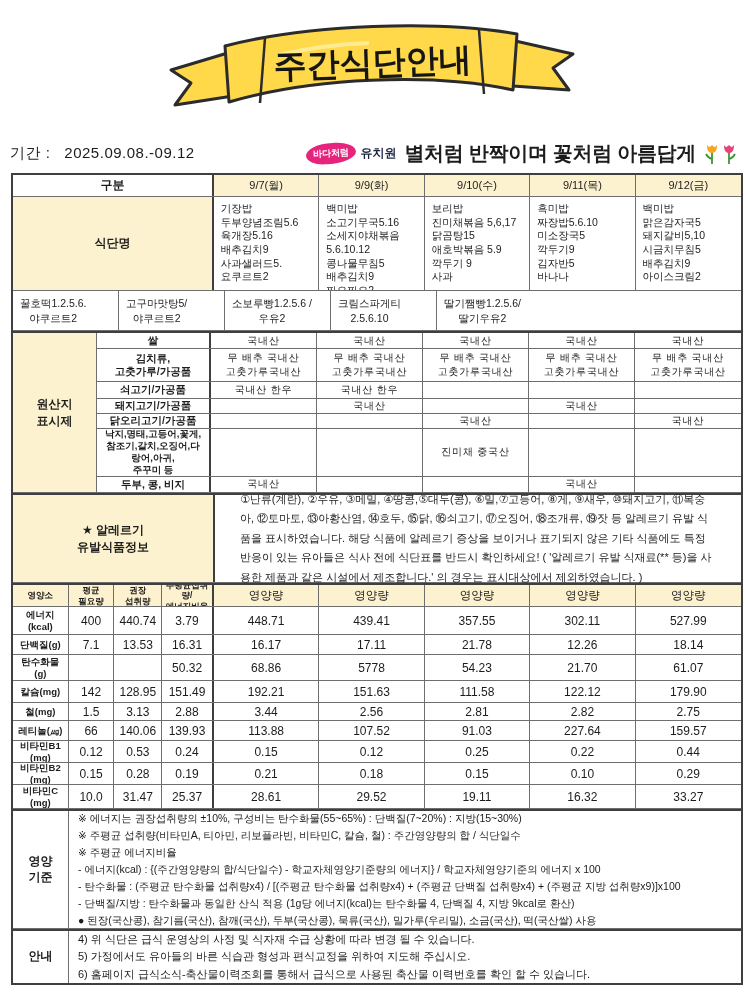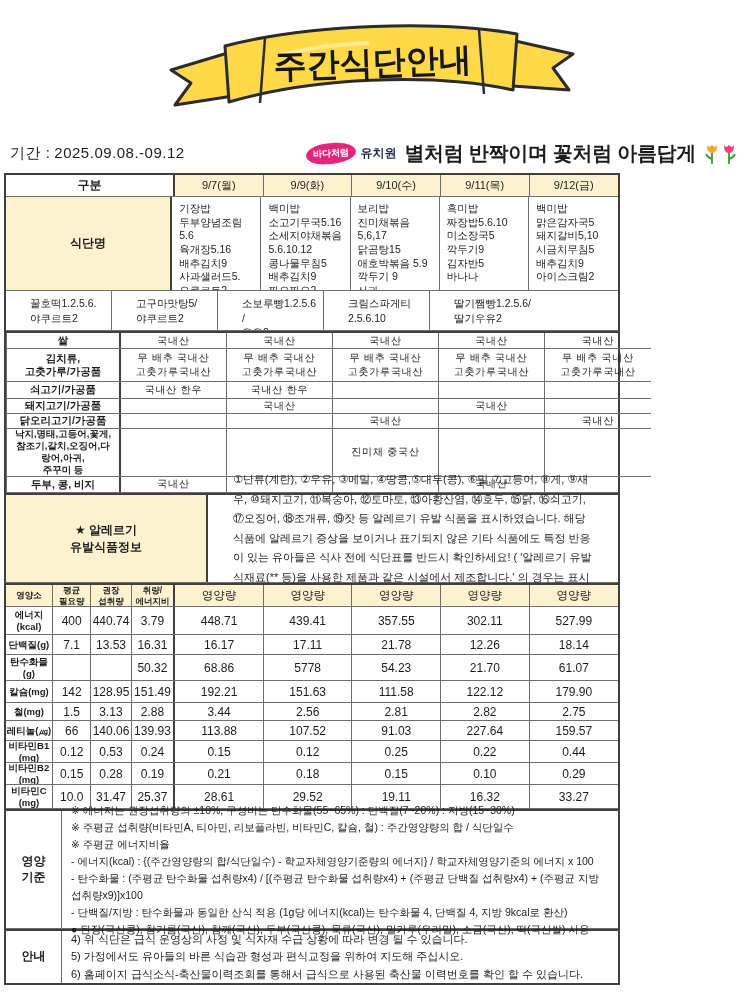--- a/index.html
+++ b/index.html
@@ -12,53 +12,53 @@
   html,body{background:#e8e8e8}
   .page{
     width:748px;height:1008px;background:#ffffff;position:relative;
     font-family:"Liberation Sans","DejaVu Sans",sans-serif;color:var(--ink);
     margin:0 auto;overflow:hidden;
   }
   
   .banner-wrap{width:430px;margin:10px auto 0;}
   
   .period-row{display:flex;align-items:center;justify-content:space-between;margin:26px 10px 6px 10px;}
-  .period{font-size:15px;letter-spacing:.5px;display:flex;gap:4px;align-items:baseline}
+  .period{font-size:15px;letter-spacing:.5px;display:flex;gap:14px;align-items:baseline}
   .brand{display:flex;align-items:center;gap:8px}
   .logo-blob{
     background:#e6247e;color:#fff;font-weight:bold;font-size:9px;
     padding:4px 7px;border-radius:58% 45% 62% 40%/60% 50% 58% 46%;
     transform:rotate(-3deg);white-space:nowrap;
   }
   .logo-suffix{font-weight:bold;font-size:12px;color:#1b2440;margin-left:-4px}
   .slogan{font-weight:bold;font-size:20px;letter-spacing:-0.3px}
   
-  .tbl{margin:0 4px;border:2px solid var(--bdDark);width:616px}
+  .tbl{margin:0 11px;border:2px solid var(--bdDark);width:732px}
   .row{display:flex;border-bottom:1px solid var(--bd)}
   .row:last-child{border-bottom:none}
   .thick-top{border-top:2px solid var(--bdDark)}
   .c{display:flex;align-items:center;justify-content:center;border-right:1px solid var(--bd);
      text-align:center;overflow:hidden}
   .c:last-child{border-right:none}
   .cream{background:var(--cream)}
   .pre{white-space:pre-line}
   .w-label{width:202px;border-right:2px solid var(--bdDark)}
   .w-o1{width:88px}
   .w-o2{width:114px;border-right:2px solid var(--bdDark)}
   .w-n1{width:56px}
   .w-n2{width:46px}
   .w-n3{width:48px}
   .w-n4{width:52px;border-right:2px solid var(--bdDark)}
   .day{width:106px}
   .lbl12{font-size:12px;font-weight:bold}
   .hdr11{font-size:11px}
   .menu-cell{align-items:flex-start;justify-content:flex-start;text-align:left;
      padding:5px 4px 2px 7px;font-size:10.5px;line-height:1.3}
-  .snack-cell{align-items:flex-start;justify-content:flex-start;text-align:left;
-     padding:5px 4px 2px 24px;font-size:10.5px;line-height:1.4}
+  .snack-cell{align-items:flex-start;justify-content:flex-start;text-align:center;
+     padding:5px 4px 2px 7px;font-size:10.5px;line-height:1.4}
   .orig-name{font-size:10.5px;font-weight:bold;line-height:1.25;padding:1px 2px}
   .orig-val{font-size:10px;letter-spacing:.8px}
   .allergy-text{flex:1;display:flex;align-items:center;padding:4px 25px;font-size:11px;
      line-height:1.78;text-align:left;justify-content:flex-start}
   .nut-h-small{font-size:8.5px;font-weight:bold;line-height:1.25}
   .nut-h-amt{font-size:11.5px;font-weight:normal}
   .nut-name{font-size:9.5px;font-weight:bold;line-height:1.2}
   .nut-ref{font-size:12px}
   .nut-val{font-size:12px}
   .block-text{flex:1;padding:4px 9px;font-size:10.5px;line-height:1.62;text-align:left;

